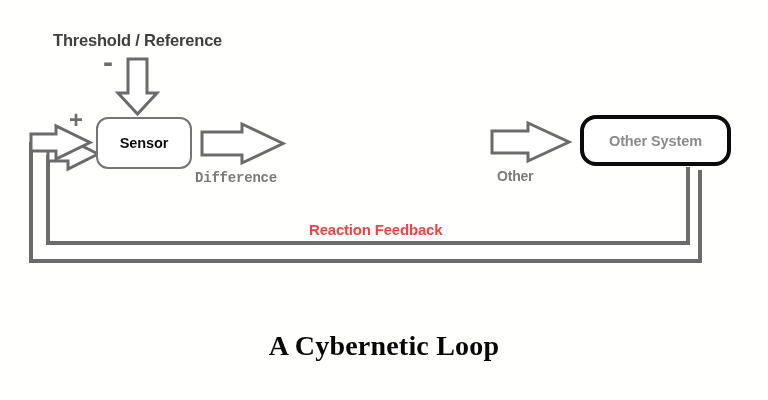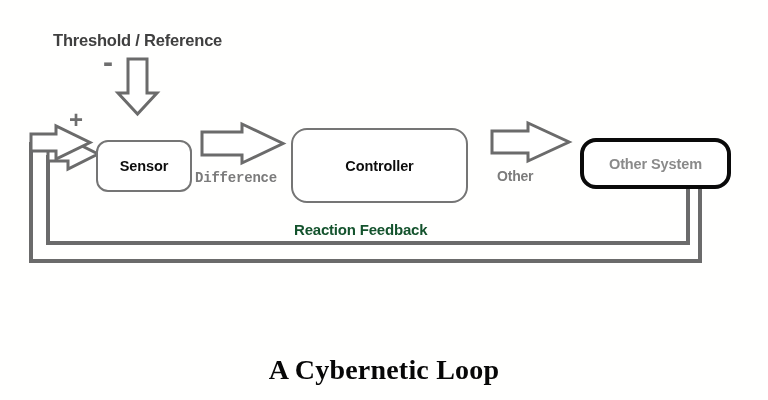--- a/index.html
+++ b/index.html
@@ -29,21 +29,20 @@
     width: 768px;
     height: 400px;
   }
   .node {
     position: absolute;
     box-sizing: border-box;
     display: flex;
     align-items: center;
     justify-content: center;
     background: #ffffff;
-    margin-top: 23px;
   }
   .node-sensor {
     left: 96px;
     top: 117px;
     width: 96px;
     height: 52px;
     border: 2.5px solid #757575;
     border-radius: 12px;
   }
   .node-controller {
@@ -87,26 +86,26 @@
     left: 53px;
     top: 31px;
     font-size: 16.5px;
     font-weight: bold;
     letter-spacing: -0.2px;
     color: #404040;
     white-space: nowrap;
   }
   .feedback-label {
     position: absolute;
-    left: 294px;
+    left: 309px;
     top: 221px;
     font-size: 15px;
     font-weight: bold;
     letter-spacing: -0.2px;
-    color: #14532d;
+    color: #ef4444;
     white-space: nowrap;
   }
   .sign {
     position: absolute;
     font-weight: bold;
     color: #6e6e6e;
     line-height: 1;
     white-space: nowrap;
   }
   .sign-minus {
@@ -123,21 +122,20 @@
     position: absolute;
     left: 0;
     top: 330px;
     width: 768px;
     text-align: center;
     font-family: "Liberation Serif", serif;
     font-size: 28px;
     font-weight: bold;
     color: #070707;
     letter-spacing: 0.2px;
-    margin-top: 24px;
   }
 </style>
 </head>
 <body>
 
 <div id="canvas">
 
   <svg class="svg-layer" viewBox="0 0 768 400">
 
     <polygon points="128,59 147,59 147,93 157,93 137.5,114 118,93 128,93" fill="#ffffff" stroke="#6b6b6b" stroke-width="3" stroke-linejoin="miter"></polygon>
@@ -156,23 +154,20 @@
 
   <div class="top-label">Threshold / Reference</div>
 
   <div class="sign sign-minus">-</div>
   <div class="sign sign-plus">+</div>
 
   <div class="node node-sensor">
     <span class="node-label">Sensor</span>
   </div>
 
-  <div class="node node-controller">
-    <span class="node-label">Controller</span>
-  </div>
 
   <div class="node node-other">
     <span class="node-label muted">Other System</span>
   </div>
 
   <div class="edge-label edge-label-difference">Difference</div>
   <div class="edge-label edge-label-action">Other</div>
 
   <div class="feedback-label">Reaction Feedback</div>
 

